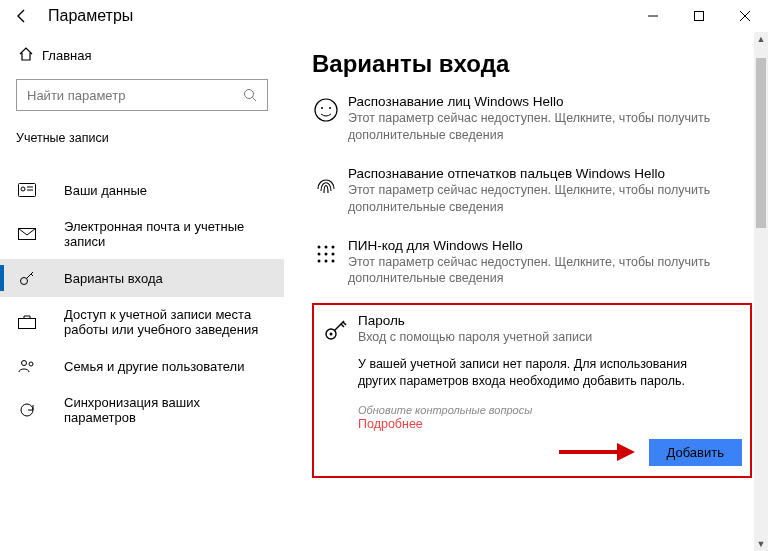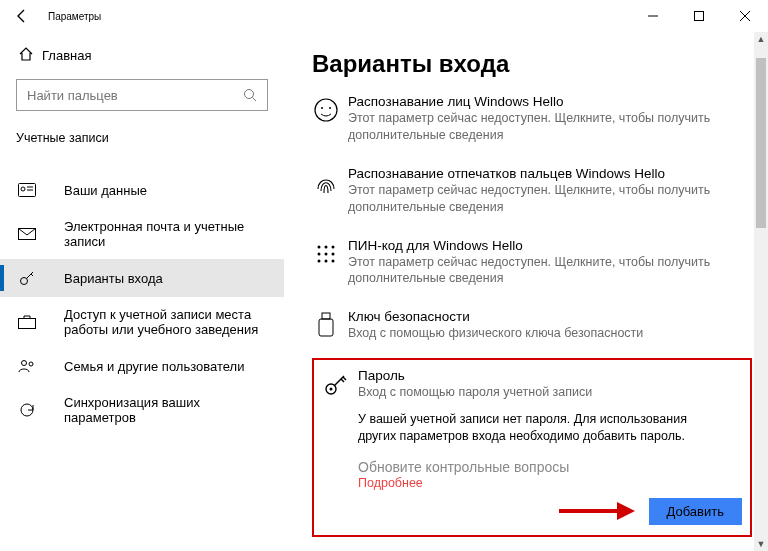--- a/index.html
+++ b/index.html
@@ -17,21 +17,21 @@
     height: 32px;
     display: flex;
     align-items: center;
     padding-left: 10px;
   }
   .titlebar .back {
     width: 24px; height: 24px; display:flex; align-items:center; justify-content:center;
     margin-right: 14px;
     cursor: pointer;
   }
-  .titlebar .title { font-size: 10px; }
+  .titlebar .title { font-size: 16px; }
   .winbtns { position:absolute; right:0; top:0; display:flex; }
   .winbtn { width:46px; height:32px; display:flex; align-items:center; justify-content:center; cursor:pointer; }
   .container { display:flex; height: calc(551px - 32px); }
   .sidebar { width: 284px; padding: 8px 16px 0 16px; }
   .home-row { display:flex; align-items:center; gap:8px; padding:6px 0 14px 2px; cursor:pointer; }
   .searchbox {
     display:flex; align-items:center; justify-content:space-between;
     border:1px solid #999; height:32px; padding:0 10px; margin-bottom:20px;
     color:#666;
   }
@@ -43,21 +43,21 @@
   .nav-item .icon { width:18px; height:18px; display:flex; align-items:center; justify-content:center; flex-shrink:0;}
   .main { flex:1; padding: 18px 16px 0 28px; position:relative; overflow:hidden;}
   h1 { font-size:24px; font-weight:600; margin-bottom:14px; }
   .option { display:flex; gap:8px; padding:8px 0 14px 0; }
   .option .icon { width:28px; height:28px; flex-shrink:0; display:flex; align-items:center; justify-content:center; margin-top:2px;}
   .option .texts { flex:1; }
   .option .ttl { font-size:13.5px; color:#000; }
   .option .desc { font-size:12.5px; color:#6a6a6a; line-height:1.35; margin-top:1px; max-width:370px;}
   .highlight-box { border:2px solid #d00000; padding:6px 8px 10px 8px; margin-top:2px; }
   .pw-expanded .desc2 { font-size:12.5px; color:#000; margin-top:10px; max-width:360px; line-height:1.35;}
-  .pw-expanded .update { font-size:14px; color:#8a8a8a; margin-top:14px; }
+  .pw-expanded .update { font-size:11px; color:#8a8a8a; margin-top:14px;font-style:italic; }
   .pw-expanded .link { font-size:12.5px; color:#ef4444; margin-top:1px; cursor:pointer; }
   .pw-expanded .btnrow { display:flex; justify-content:flex-end; align-items:center; margin-top:8px; gap:12px;}
   .addbtn { background:#3b82f6; border:none; padding:6px 18px; font-size:13px; cursor:pointer; }
   .arrow-annot svg { display:block; }
   .scrollbar { position:absolute; right:0; top:32px; bottom:0; width:14px; background:#f0f0f0; }
   .scrollbar .thumb { position:absolute; left:2px; right:2px; top:26px; height:170px; background:#c0c0c0; }
   .scrollbar .arr { position:absolute; left:0; right:0; height:14px; display:flex; align-items:center; justify-content:center; color:#555; font-size:9px;}
   .scrollbar .arr.up{top:0;} .scrollbar .arr.down{bottom:0;}
 </style>
 </head>
@@ -95,21 +95,21 @@
   <div class="sidebar">
     <div class="home-row">
       <span class="icon">
         <svg width="16" height="16" viewBox="0 0 16 16">
             <path d="M2 8 L8 2 L14 8 M4 7 V14 H12 V7" stroke="#000" fill="none" stroke-width="1.2"></path>
           </svg>
       </span>
       <span>Главная</span>
     </div>
     <div class="searchbox">
-      <span style="color:#767676">Найти пальцев</span>
+      <span style="color:#767676">Найти параметр</span>
       <svg width="14" height="14" viewBox="0 0 14 14">
           <circle cx="6" cy="6" r="4.5" stroke="#767676" fill="none"></circle>
           <line x1="9.5" y1="9.5" x2="13" y2="13" stroke="#767676"></line>
         </svg>
     </div>
     <div class="section-header">Учетные записи</div>
 
     <div class="nav">
       <div class="nav-item">
         <span class="icon">
@@ -217,32 +217,20 @@
               <circle cx="18" cy="18" r="1.5"></circle>
             </g>
           </svg>
         </div>
       <div class="texts">
         <div class="ttl">ПИН-код для Windows Hello</div>
         <div class="desc">Этот параметр сейчас недоступен. Щелкните, чтобы получить дополнительные сведения</div>
       </div>
     </div>
 
-    <div class="option">
-      <div class="icon">
-          <svg width="18" height="26" viewBox="0 0 18 26">
-            <rect x="5" y="1" width="8" height="6" stroke="#000" fill="none"></rect>
-            <rect x="2" y="7" width="14" height="17" rx="2" stroke="#000" fill="none"></rect>
-          </svg>
-        </div>
-      <div class="texts">
-        <div class="ttl">Ключ безопасности</div>
-        <div class="desc">Вход с помощью физического ключа безопасности</div>
-      </div>
-    </div>
 
     <div class="highlight-box">
       <div class="option pw-expanded" style="padding:2px 0 0 0;">
         <div class="icon">
             <svg width="26" height="26" viewBox="0 0 26 26">
               <circle cx="8" cy="18" r="5" stroke="#000" fill="none" stroke-width="1.4"></circle>
               <circle cx="8" cy="18" r="1.5" fill="#000"></circle>
               <line x1="11.5" y1="14.5" x2="21" y2="5" stroke="#000" stroke-width="1.4"></line>
               <line x1="18" y1="8" x2="21" y2="11" stroke="#000" stroke-width="1.4"></line>
               <line x1="20" y1="6" x2="23" y2="9" stroke="#000" stroke-width="1.4"></line>

